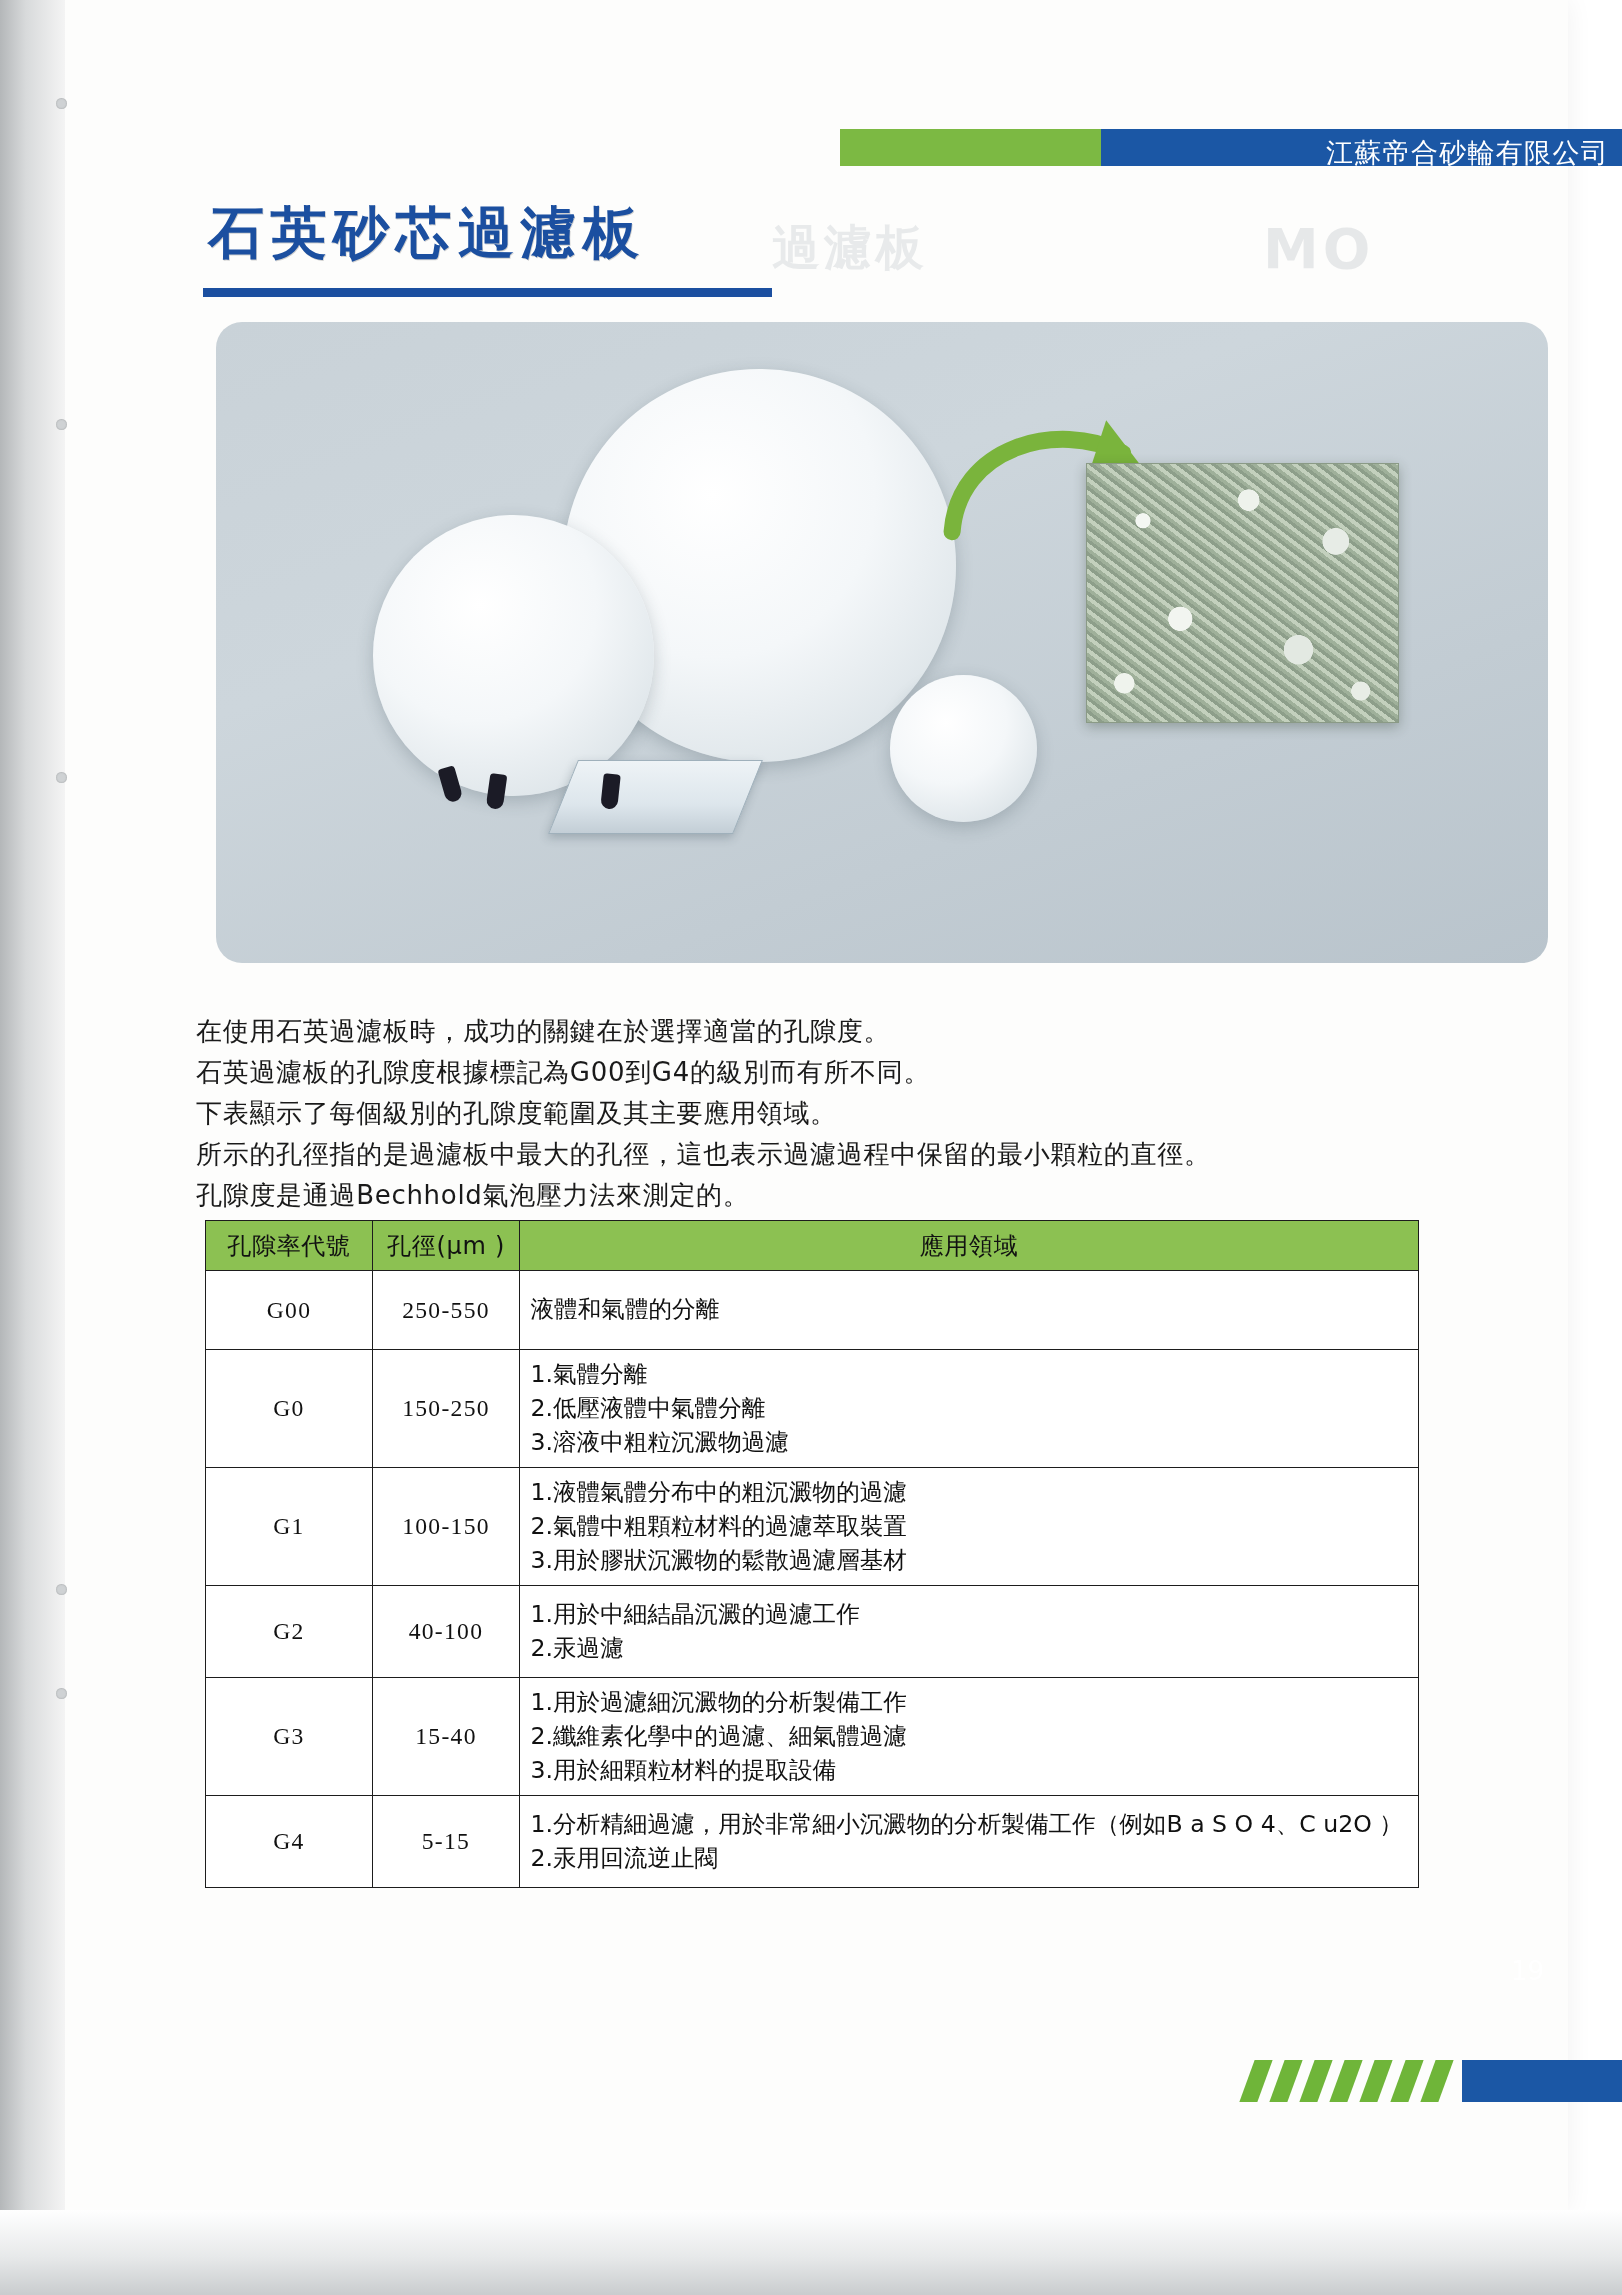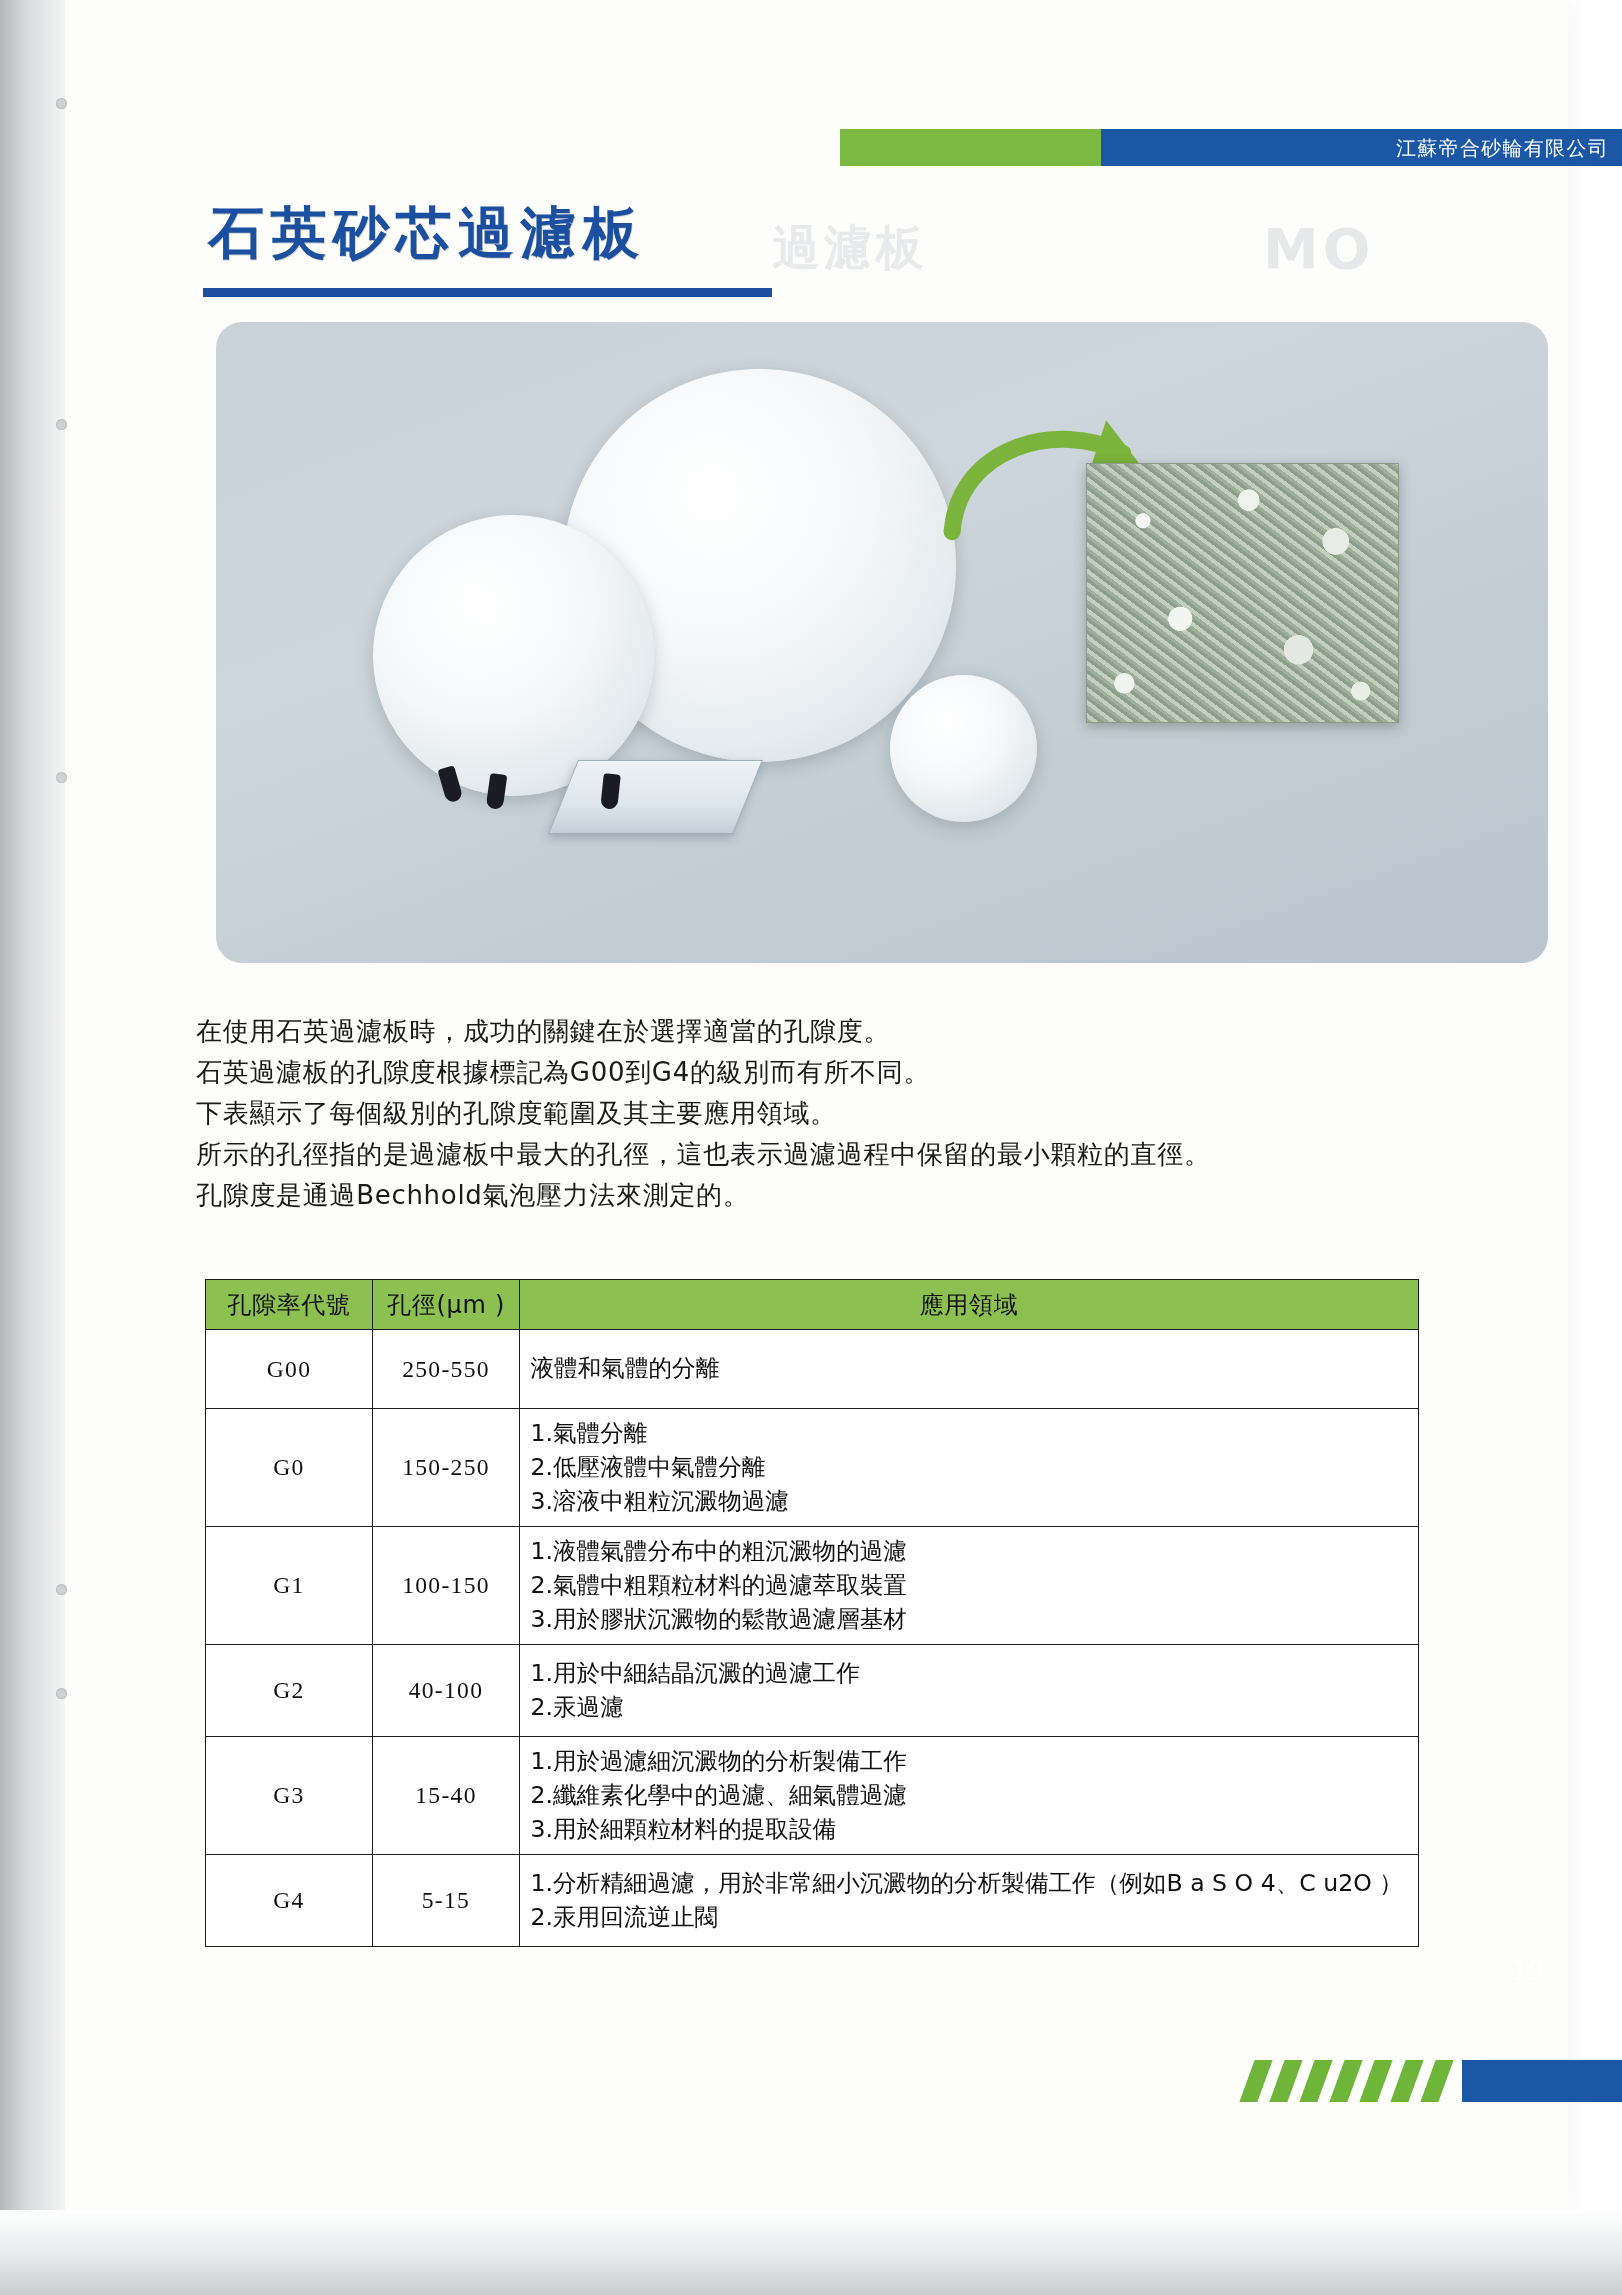--- a/index.html
+++ b/index.html
@@ -75,21 +75,21 @@
     width: 522px;
     height: 37px;
     background: #1b57a5;
   }
   .header-company {
     position: absolute;
     left: 1112px;
     top: 135px;
     width: 510px;
     color: #ffffff;
-    font-size: 20px;
+    font-size: 27px;
     letter-spacing: 1.3px;
     text-align: right;
     padding-right: 13px;
     box-sizing: border-box;
     font-family: "DejaVu Sans", "Liberation Sans", sans-serif;
   }
 
   .page-title {
     position: absolute;
     left: 208px;
@@ -200,21 +200,21 @@
     line-height: 41px;
     color: #1a1a1a;
     letter-spacing: 0.7px;
   }
   .body-text div { white-space: nowrap; }
 
   
   .table-wrap {
     position: absolute;
     left: 186px;
-    top: 1279px;
+    top: 1220px;
     width: 1214px;
     padding-left: 19px;
   }
   table.spec {
     border-collapse: collapse;
     width: 100%;
     table-layout: fixed;
     background: #ffffff;
   }
   table.spec th, table.spec td {

